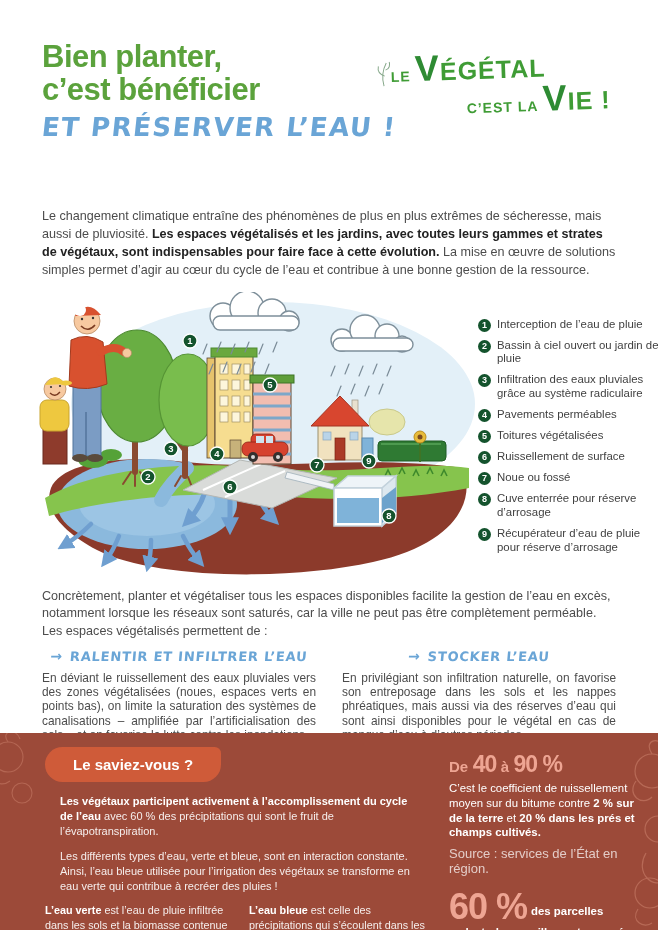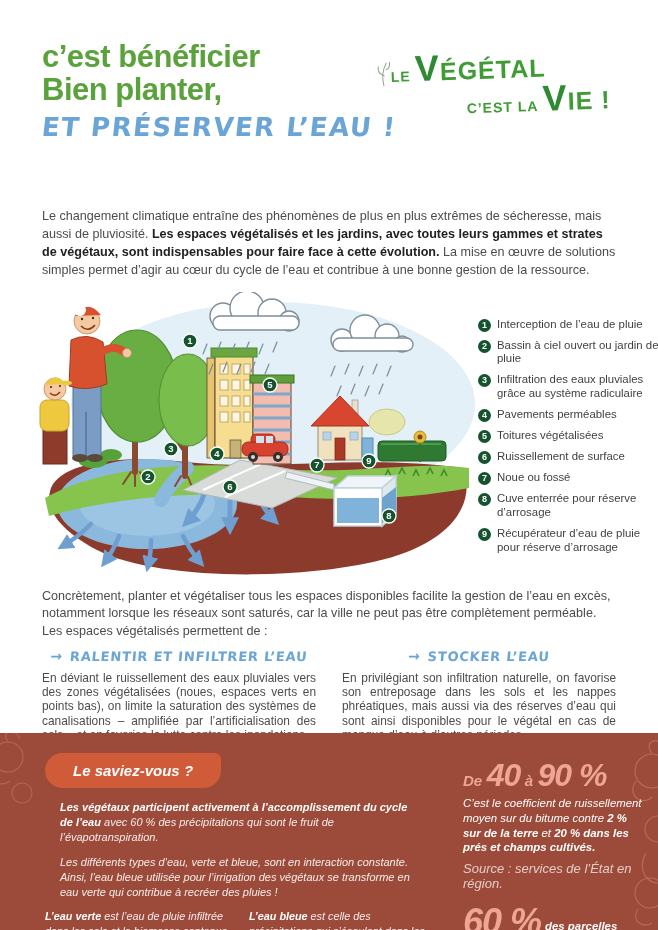--- a/index.html
+++ b/index.html
@@ -52,52 +52,52 @@
     text-align:center;color:#6aa5d6;font-weight:bold;font-size:13px;
     font-family:"DejaVu Sans",sans-serif;letter-spacing:0.8px;transform:skewX(-5deg);
     margin:0 0 7px;white-space:nowrap;
   }
   .col-h .arrow{margin-right:7px;font-size:14px;}
   .col p{margin:0;font-size:11.9px;line-height:1.18;color:#4c4c4c;text-align:justify;}
 
   
   .footer{
     position:absolute;left:0;right:0;top:733px;bottom:0;background:#9c4a39;color:#fff;
-    display:flex;padding:18px 16px 10px 45px;box-sizing:border-box;gap:26px;overflow:hidden;font-style:italic;
+    display:flex;padding:12px 16px 10px 45px;box-sizing:border-box;gap:12px;overflow:hidden;
   }
   .flower{position:absolute;pointer-events:none;}
   .foot-left{flex:0 0 392px;width:392px;position:relative;}
   .badge{
     display:inline-block;background:#cf5b39;color:#fff;font-weight:bold;font-size:15px;
     padding:9px 28px;border-radius:22px 8px 22px 22px;margin:2px 0 12px;
   }
   .fp{font-size:11px;line-height:1.38;margin:0 15px 9px;color:rgba(255,255,255,0.9);max-width:372px;}
   .fp b{color:#ffffff;}
   .water{display:flex;gap:16px;margin-top:2px;}
   .water p{flex:1;margin:0;font-size:10.8px;line-height:1.35;color:rgba(255,255,255,0.9);}
   .water b{color:#ffffff;text-align:center;}
   .foot-right{flex:1;padding-top:8px;position:relative;}
   .salmon{color:#eea593;}
   .bigline{line-height:1;margin-bottom:5px;}
   .bigline .sm{font-size:15px;font-weight:bold;}
-  .bigline .bg{font-size:32px;font-weight:bold;letter-spacing:-1px;}
+  .bigline .bg{font-size:23px;font-weight:bold;letter-spacing:-1px;}
   .stat-text{font-size:11.4px;line-height:1.3;color:#fff;max-width:200px;margin:0;}
   .source{font-size:13px;color:rgba(255,255,255,0.72);margin:6px 0 0;}
   .stat2{margin-top:13px;font-size:11.4px;line-height:1.3;font-weight:bold;max-width:210px;}
   .stat2 .bg2{font-size:36px;font-weight:bold;letter-spacing:-1px;line-height:1;vertical-align:-4px;margin-right:4px;}
 </style>
 </head>
 <body>
 
 <div class="page">
 
   <div class="header">
     <h1 class="title">
+      <span>Bien planter,</span>
       <span>c’est bénéficier</span>
-      <span>Bien planter,</span>
     </h1>
     <div class="subtitle">ET PRÉSERVER L’EAU !</div>
 
     <div class="logo">
       <svg class="logo-sprig" width="18" height="30" viewBox="0 0 18 30">
         <g fill="none" stroke="#86a88a" stroke-width="1">
           <path d="M9 28 C 7 20 8 12 12 5"></path>
             <path d="M10 18 C 5 16 3 12 4 8"></path>
             <path d="M11 12 C 15 11 16 7 15 4"></path>
         </g>

